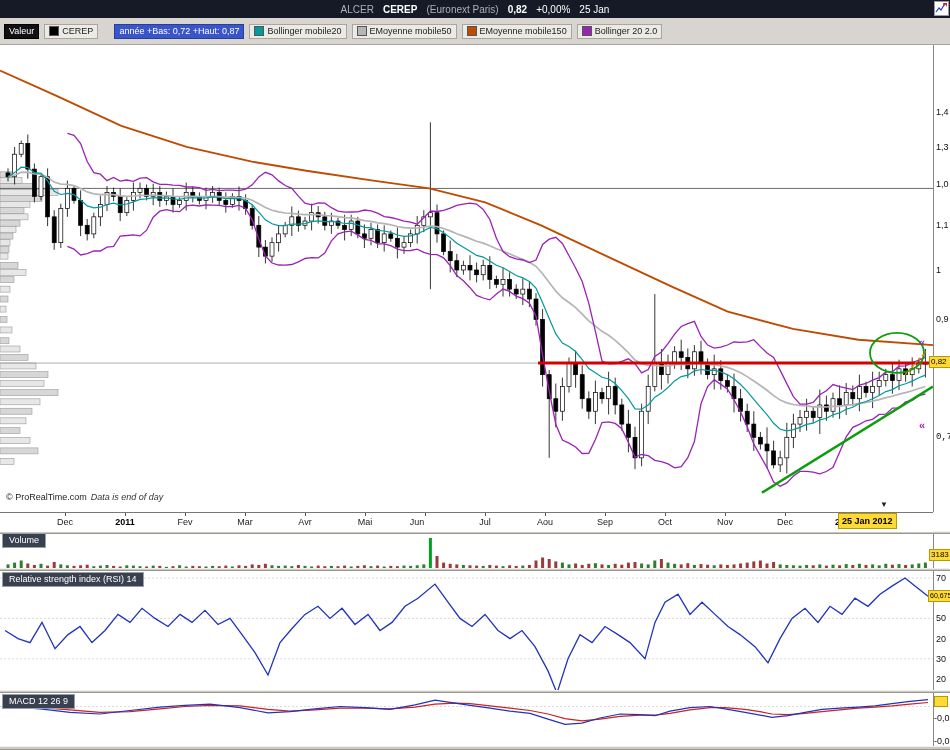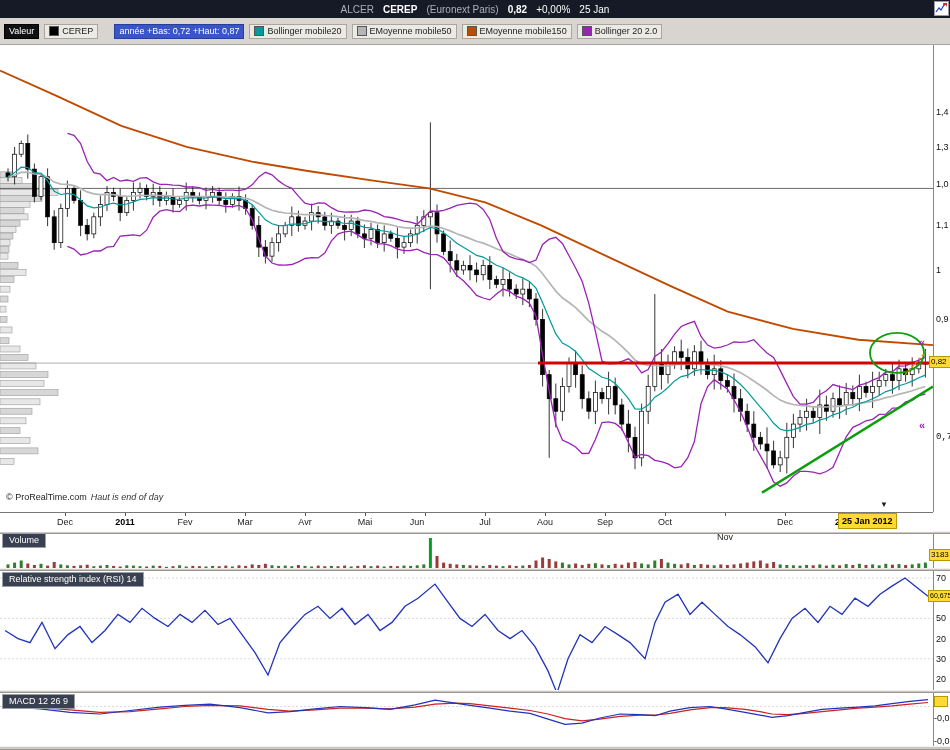--- a/index.html
+++ b/index.html
@@ -408,21 +408,21 @@
         <polyline stroke="#009a9a" stroke-width="1.2" points="8.0,131.7 14.6,127.6 21.2,122.2 27.8,122.5 34.4,127.6 41.0,128.3 47.6,135.9 54.2,146.4 60.8,149.5 67.4,148.4 74.0,149.6 80.6,155.0 87.2,160.9 93.8,162.9 100.4,162.2 107.0,159.5 113.6,158.1 120.2,159.8 126.8,159.0 133.4,156.9 140.0,154.4 146.6,153.9 153.2,152.7 159.8,153.2 166.4,152.8 173.0,154.0 179.6,154.3 186.2,153.0 192.8,152.7 199.4,153.2 206.0,152.9 212.6,151.9 219.2,152.5 225.8,153.7 232.4,153.3 239.0,153.7 245.6,155.4 252.2,159.8 258.8,167.2 265.4,174.8 272.0,178.8 278.6,180.6 285.2,180.6 291.8,179.0 298.4,179.2 305.0,178.6 311.6,176.7 318.2,175.8 324.8,176.6 331.4,176.5 338.0,177.2 344.6,178.5 351.2,178.1 357.8,180.0 364.4,182.4 371.0,182.8 377.6,185.4 384.2,186.0 390.8,187.3 397.4,190.0 404.0,191.3 410.6,190.9 417.2,189.0 423.8,185.8 430.4,182.5 437.0,183.7 443.6,187.7 450.2,192.6 456.8,198.3 463.4,202.2 470.0,206.2 476.6,210.4 483.2,212.1 489.8,216.1 496.4,220.2 503.0,222.7 509.6,226.5 516.2,230.5 522.8,232.9 529.4,236.6 536.0,243.2 542.6,257.7 549.2,273.6 555.8,288.9 562.4,298.0 569.0,301.5 575.6,306.5 582.2,314.6 588.8,323.5 595.4,327.8 602.0,332.3 608.6,334.0 615.2,338.5 621.8,345.6 628.4,353.7 635.0,363.8 641.6,364.2 648.2,360.1 654.8,352.2 661.4,348.1 668.0,342.5 674.6,335.9 681.2,331.6 687.8,330.2 694.4,325.9 701.0,324.5 707.6,325.4 714.2,325.1 720.8,327.0 727.4,329.6 734.0,333.8 740.6,339.5 747.2,346.4 753.8,354.3 760.4,362.1 767.0,369.7 773.6,378.3 780.2,384.3 786.8,385.8 793.4,384.6 800.0,382.4 806.6,379.4 813.2,378.2 819.8,374.9 826.4,373.3 833.0,369.7 839.6,367.9 846.2,364.2 852.8,362.3 859.4,358.5 866.0,356.5 872.6,353.8 879.2,350.5 885.8,346.6 892.4,344.6 899.0,340.8 905.6,338.8 912.2,336.1 918.8,332.8 925.4,330.1" fill="none"></polyline>
         <polyline stroke="#9a23b5" stroke-width="1.3" points="67.4,88.4 74.0,90.4 80.6,98.6 87.2,116.5 93.8,127.6 100.4,129.2 107.0,135.6 113.6,132.5 120.2,136.1 126.8,135.0 133.4,136.3 140.0,133.1 146.6,132.7 153.2,136.8 159.8,139.3 166.4,139.3 173.0,140.1 179.6,140.4 186.2,142.0 192.8,141.9 199.4,142.7 206.0,145.4 212.6,144.4 219.2,145.6 225.8,145.2 232.4,145.2 239.0,145.6 245.6,144.2 252.2,139.8 258.8,131.9 265.4,127.3 272.0,129.8 278.6,135.9 285.2,140.5 291.8,143.3 298.4,151.1 305.0,158.2 311.6,159.8 318.2,157.9 324.8,158.2 331.4,162.7 338.0,166.1 344.6,167.1 351.2,167.0 357.8,166.8 364.4,165.0 371.0,165.8 377.6,168.2 384.2,171.6 390.8,172.5 397.4,174.1 404.0,176.2 410.6,177.1 417.2,179.2 423.8,172.8 430.4,166.0 437.0,166.5 443.6,165.3 450.2,163.2 456.8,160.3 463.4,159.1 470.0,158.2 476.6,159.1 483.2,164.4 489.8,174.5 496.4,193.3 503.0,206.6 509.6,211.7 516.2,213.8 522.8,215.0 529.4,217.5 536.0,215.1 542.6,199.4 549.2,194.2 555.8,192.3 562.4,198.5 569.0,210.8 575.6,223.0 582.2,236.5 588.8,258.3 595.4,286.4 602.0,316.0 608.6,318.8 615.2,318.7 621.8,316.4 628.4,313.8 635.0,318.7 641.6,327.8 648.2,324.5 654.8,311.4 661.4,307.0 668.0,298.7 674.6,289.2 681.2,281.5 687.8,278.7 694.4,276.4 701.0,291.4 707.6,300.1 714.2,303.2 720.8,302.1 727.4,300.0 734.0,297.0 740.6,297.3 747.2,296.8 753.8,294.7 760.4,301.6 767.0,308.0 773.6,312.5 780.2,325.4 786.8,338.6 793.4,351.6 800.0,359.2 806.6,359.2 813.2,357.4 819.8,349.8 826.4,345.7 833.0,339.6 839.6,341.6 846.2,343.1 852.8,344.6 859.4,340.0 866.0,338.5 872.6,335.2 879.2,332.6 885.8,326.9 892.4,326.7 899.0,321.2 905.6,320.9 912.2,317.8 918.8,315.2 925.4,312.1" fill="none"></polyline>
         <polyline stroke="#9a23b5" stroke-width="1.3" points="67.4,201.3 74.0,204.1 80.6,210.0 87.2,208.6 93.8,206.0 100.4,206.0 107.0,202.1 113.6,201.3 120.2,191.0 126.8,190.5 133.4,189.8 140.0,190.9 146.6,185.2 153.2,172.2 159.8,166.2 166.4,164.6 173.0,166.2 179.6,166.7 186.2,160.9 192.8,160.1 199.4,161.0 206.0,159.9 212.6,160.1 219.2,160.4 225.8,161.7 232.4,161.7 239.0,160.4 245.6,163.5 252.2,174.8 258.8,193.9 265.4,210.9 272.0,218.0 278.6,220.0 285.2,220.1 291.8,219.5 298.4,216.9 305.0,213.5 311.6,212.6 318.2,212.9 324.8,208.0 331.4,195.9 338.0,188.9 344.6,186.9 351.2,186.2 357.8,189.9 364.4,194.3 371.0,195.3 377.6,198.9 384.2,198.8 390.8,200.6 397.4,204.2 404.0,205.6 410.6,205.5 417.2,204.2 423.8,207.4 430.4,209.3 437.0,209.7 443.6,212.8 450.2,220.7 456.8,230.6 463.4,235.8 470.0,242.7 476.6,250.4 483.2,253.0 489.8,254.9 496.4,249.1 503.0,244.1 509.6,246.4 516.2,251.2 522.8,253.7 529.4,258.1 536.0,271.0 542.6,310.2 549.2,346.2 555.8,379.2 562.4,395.1 569.0,398.2 575.6,402.0 582.2,408.5 588.8,408.3 595.4,394.5 602.0,377.5 608.6,376.9 615.2,378.4 621.8,383.7 628.4,397.4 635.0,412.1 641.6,409.5 648.2,410.6 654.8,415.4 661.4,416.7 668.0,418.9 674.6,422.8 681.2,421.7 687.8,412.7 694.4,396.5 701.0,358.7 707.6,341.5 714.2,334.7 720.8,339.4 727.4,344.0 734.0,354.7 740.6,367.0 747.2,381.7 753.8,399.0 760.4,410.9 767.0,422.6 773.6,437.1 780.2,441.2 786.8,437.9 793.4,431.0 800.0,426.4 806.6,426.4 813.2,427.1 819.8,428.8 826.4,426.5 833.0,422.2 839.6,407.2 846.2,391.9 852.8,382.3 859.4,379.4 866.0,375.8 872.6,374.3 879.2,369.4 885.8,369.2 892.4,363.1 899.0,362.8 905.6,356.8 912.2,355.3 918.8,350.6 925.4,349.2" fill="none"></polyline>
         <polyline stroke="#bf4a00" stroke-width="1.9" points="0.0,25.5 56.0,50.7 121.3,80.8 186.6,101.9 251.9,116.6 307.9,126.0 373.2,135.6 429.2,143.4 485.2,157.4 541.1,180.3 606.5,211.1 671.8,241.7 727.7,266.7 793.0,283.9 858.4,294.7 933.0,300.1" fill="none"></polyline>
         <line x1="538" y1="318.081039425586" x2="933" y2="318.081039425586" stroke="#d40000" stroke-width="3"></line>
         <line x1="762" y1="447.70638453391575" x2="933" y2="341.53782909428116" stroke="#0b9e0b" stroke-width="2.6"></line>
         <ellipse cx="897" cy="307.8964598793014" rx="27" ry="20" fill="none" stroke="#0b9e0b" stroke-width="1.8"></ellipse>
         <line x1="905" y1="329.6628140487009" x2="926" y2="306.7783710531678" stroke="#dd8800" stroke-width="1.5" stroke-dasharray="3,2"></line>
       </svg>
     <div id="watermark">
-      <span>© ProRealTime.com</span><span class="it">Haut is end of day</span>
+      <span>© ProRealTime.com</span><span class="it">Data is end of day</span>
     </div>
   </div>
   <div class="chevron" style="left:919px;top:337px;">«</div>
   <div class="chevron" style="left:919px;top:420px;">«</div>
   <div id="scrolldn">▼</div>
   <div class="ybadge" style="left:929px;top:356px;width:20px;">0,82</div>
 
   <div id="dateaxis">
       <div class="tick" style="left: 65px;"></div>
       <div class="mon" style="left: 47px;">Dec</div>
@@ -440,21 +440,21 @@
       <div class="mon" style="left: 399px;">Jun</div>
       <div class="tick" style="left: 485px;"></div>
       <div class="mon" style="left: 467px;">Jul</div>
       <div class="tick" style="left: 545px;"></div>
       <div class="mon" style="left: 527px; text-align: center;">Aou</div>
       <div class="tick" style="left: 605px;"></div>
       <div class="mon" style="left: 587px;">Sep</div>
       <div class="tick" style="left: 665px;"></div>
       <div class="mon" style="left: 647px;">Oct</div>
       <div class="tick" style="left: 725px;"></div>
-      <div class="mon" style="left: 707px; margin-top: 15px;">Nov</div>
+      <div class="mon" style="left: 707px;">Nov</div>
       <div class="tick" style="left: 785px;"></div>
       <div class="mon" style="left: 767px;">Dec</div>
       <div class="tick" style="left: 845px;"></div>
       <div class="mon bold" style="left: 827px;">2012</div>
     </div>
   <div class="ybadge" id="date-badge" style="left:838px;top:513px;">25 Jan 2012</div>
 
   <div class="sep" style="top:531px;"></div>
   <div class="plabel" style="top:533px;">Volume</div>
   <div class="panel" style="top:534px;width:933px;height:34px;">

